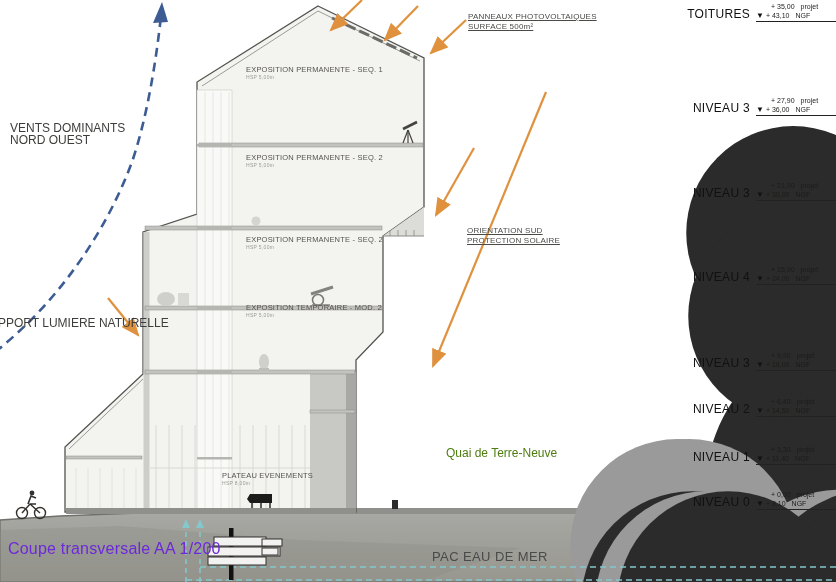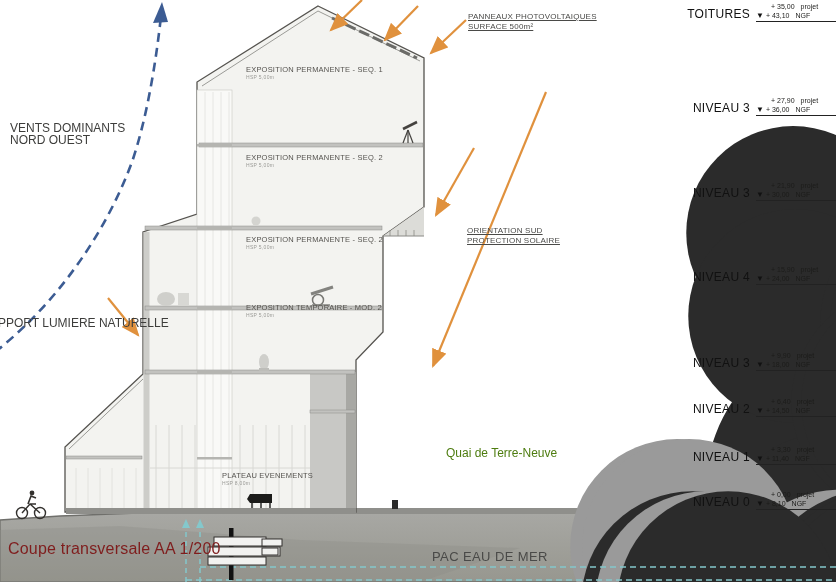--- a/index.html
+++ b/index.html
@@ -9,21 +9,21 @@
     font-family:"Liberation Sans", sans-serif;color:#3f3f3d;
   }
   .abs{position:absolute;}
   svg{display:block;}
   
   .note{font-size:8px;line-height:10px;letter-spacing:.2px;color:#4a4a48;white-space:nowrap;text-decoration:underline;}
   .note-lg{font-size:12px;line-height:12px;color:#3d3d3b;}
   .space-label{font-size:7.5px;line-height:8px;color:#55534f;letter-spacing:.2px;white-space:nowrap;}
   .space-hsp{font-size:5px;line-height:7px;color:#9a9a96;letter-spacing:.3px;}
   .quai{font-size:12px;color:#4d7c0f;}
-  .coupe-title{font-size:16px;color:#7f1d1d;letter-spacing:.2px;}
+  .coupe-title{font-size:16px;color:#6d28d9;letter-spacing:.2px;}
   .pac{font-size:13px;color:#4a4a48;letter-spacing:.4px;}
   
   .lvl{position:absolute;right:0;display:flex;align-items:flex-end;gap:6px;}
   .lvl-name{font-size:12px;font-weight:normal;color:#111;letter-spacing:.3px;margin-bottom:1px;white-space:nowrap;}
   .lvl-right{width:80px;border-bottom:1.3px solid #222;padding-bottom:1px;}
   .lvl-line{font-size:7px;line-height:9px;color:#1c1c1a;display:flex;align-items:center;white-space:nowrap;}
   .lvl-line.projet{padding-left:15px;}
   .lvl-line .unit{margin-left:6px;}
   .tri{font-size:8px;line-height:8px;color:#111;margin-right:2px;}
 </style>

